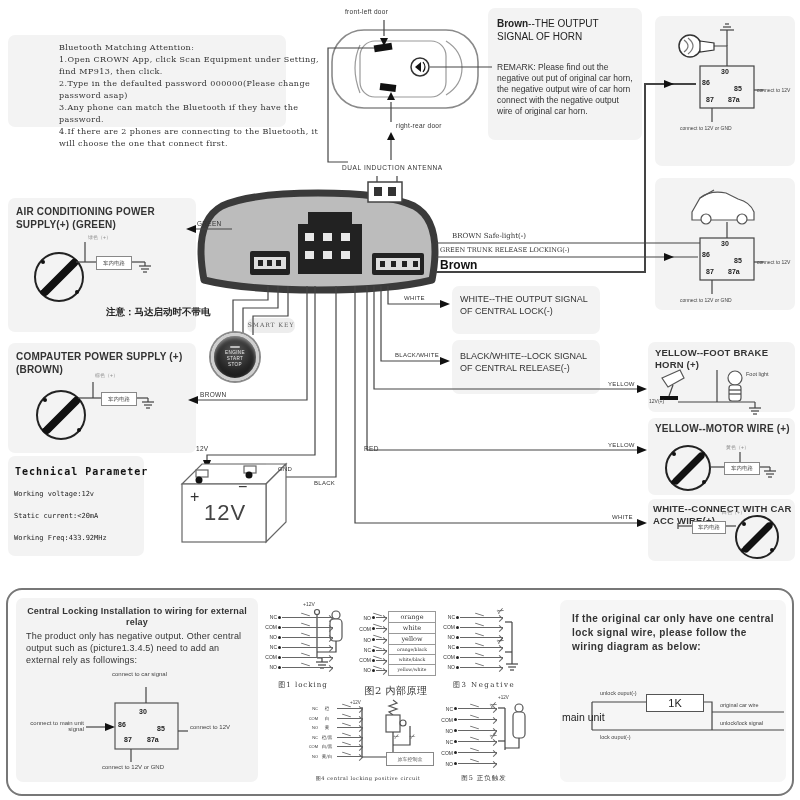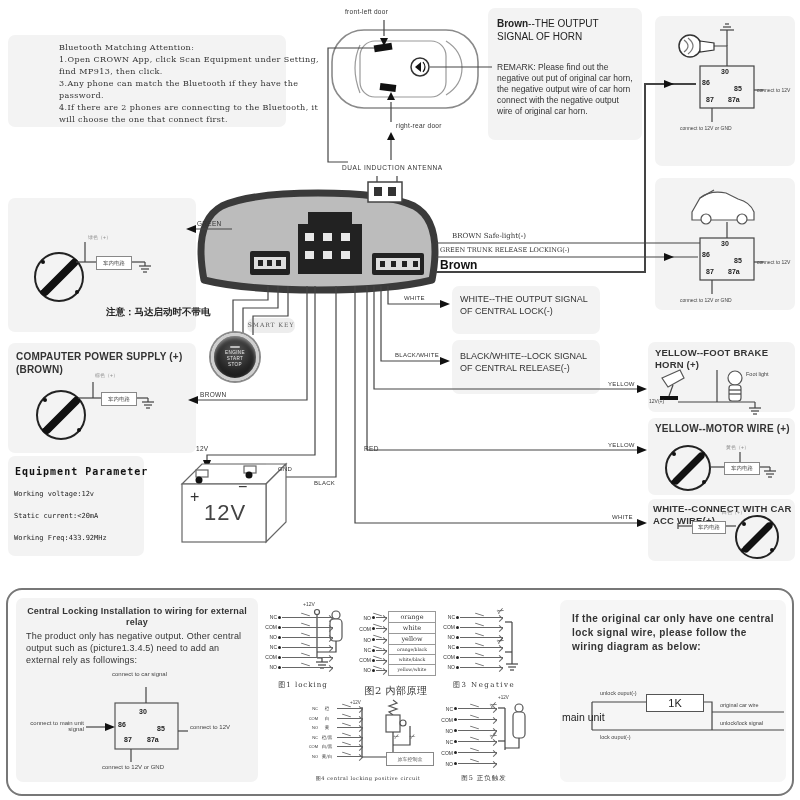--- a/index.html
+++ b/index.html
@@ -324,20 +324,21 @@
       <polyline points="592,730 712,730"></polyline>
       <polyline points="702,702 712,702 712,730"></polyline>
       <polyline points="712,712 784,712"></polyline>
       <polyline points="712,730 784,730"></polyline>
     </g>
   </svg>
 
   <div class="abs serif" style="left:16px;top:42px;width:262px;font-size:8px;letter-spacing:.4px;line-height:1.5;color:#333;margin-left:43px;">
     <div>Bluetooth Matching Attention:</div>
     <div>1.Open CROWN App, click Scan Equipment under Setting, find MP913, then click.</div>
+    <div>2.Type in the defaulted password 000000(Please change password asap)</div>
     <div>3.Any phone can match the Bluetooth if they have the password.</div>
     <div>4.If there are 2 phones are connecting to the Bluetooth, it will choose the one that connect first.</div>
   </div>
 
   <div class="abs wl" style="left:345px;top:8px;">front-left door</div>
   <div class="abs wl" style="left:396px;top:122px;">right-rear door</div>
   <div class="abs wl" style="left:342px;top:164px;letter-spacing:.6px;">DUAL INDUCTION ANTENNA</div>
 
   <div class="abs" style="left:497px;top:17px;width:134px;font-size:10px;color:#222;line-height:1.3;">
     <b>Brown</b><span>--THE OUTPUT SIGNAL OF HORN</span>
@@ -395,29 +396,30 @@
   <div class="abs tiny" style="left:746px;top:371px;font-size:5.5px;">Foot light</div>
 
   <div class="abs ttl" style="left:655px;top:423px;width:138px;font-size:10px;">YELLOW--MOTOR WIRE (+)</div>
   <div class="abs tiny" style="left:726px;top:444px;color:#888;">黄色（+）</div>
   <div class="abs cnbox" style="left:724px;top:462px;width:34px;height:11px;">车内电路</div>
 
   <div class="abs ttl" style="left:653px;top:503px;width:140px;font-size:9.5px;">WHITE--CONNECT WITH CAR ACC WIRE(+)</div>
   <div class="abs tiny" style="left:722px;top:509px;color:#888;">白色（+）</div>
   <div class="abs cnbox" style="left:692px;top:521px;width:32px;height:11px;">车内电路</div>
 
+  <div class="abs ttl" style="left:16px;top:206px;width:170px;font-size:10px;">AIR CONDITIONING POWER SUPPLY(+) (GREEN)</div>
   <div class="abs tiny" style="left:88px;top:234px;color:#888;">绿色（+）</div>
   <div class="abs cnbox" style="left:96px;top:256px;width:34px;height:12px;line-height:12px;">车内电路</div>
   <div class="abs" style="left:66px;top:306px;font-size:9.5px;font-weight:bold;color:#222;white-space:nowrap;margin-left:40px;">注意：马达启动时不带电</div>
 
   <div class="abs ttl" style="left:16px;top:351px;width:170px;font-size:10px;">COMPAUTER POWER SUPPLY (+)(BROWN)</div>
   <div class="abs tiny" style="left:95px;top:372px;color:#888;">棕色（+）</div>
   <div class="abs cnbox" style="left:101px;top:392px;width:34px;height:12px;line-height:12px;">车内电路</div>
 
-  <div class="abs mono" style="left:15px;top:466px;font-size:10px;font-weight:bold;letter-spacing:1px;color:#111;">Equipment Parameter</div>
+  <div class="abs mono" style="left:15px;top:466px;font-size:10px;font-weight:bold;letter-spacing:1px;color:#111;">Technical Parameter</div>
   <div class="abs mono" style="left:14px;top:490px;font-size:7px;color:#222;">Working voltage:12v</div>
   <div class="abs mono" style="left:14px;top:512px;font-size:7px;color:#222;">Static current:&lt;20mA</div>
   <div class="abs mono" style="left:14px;top:534px;font-size:7px;color:#222;">Working Freq:433.92MHz</div>
 
   <div class="abs ttl" style="left:26px;top:606px;width:222px;font-size:9px;text-align:center;">Central Locking Installation to wiring for external relay</div>
   <div class="abs" style="left:26px;top:630px;width:222px;font-size:9px;line-height:1.35;color:#333;letter-spacing:.2px;">The product only has negative output. Other central output such as (picture1.3.4.5) need to add an external rely as followings:</div>
   <div class="abs tiny" style="left:112px;top:671px;font-size:6px;">connect to car signal</div>
   <div class="abs tiny" style="left:14px;top:720px;width:70px;font-size:6px;text-align:right;white-space:normal;">connect to main unit signal</div>
   <div class="abs tiny" style="left:190px;top:724px;font-size:6px;">connect to 12V</div>
   <div class="abs tiny" style="left:102px;top:764px;font-size:6px;">connect to 12V or GND</div>

